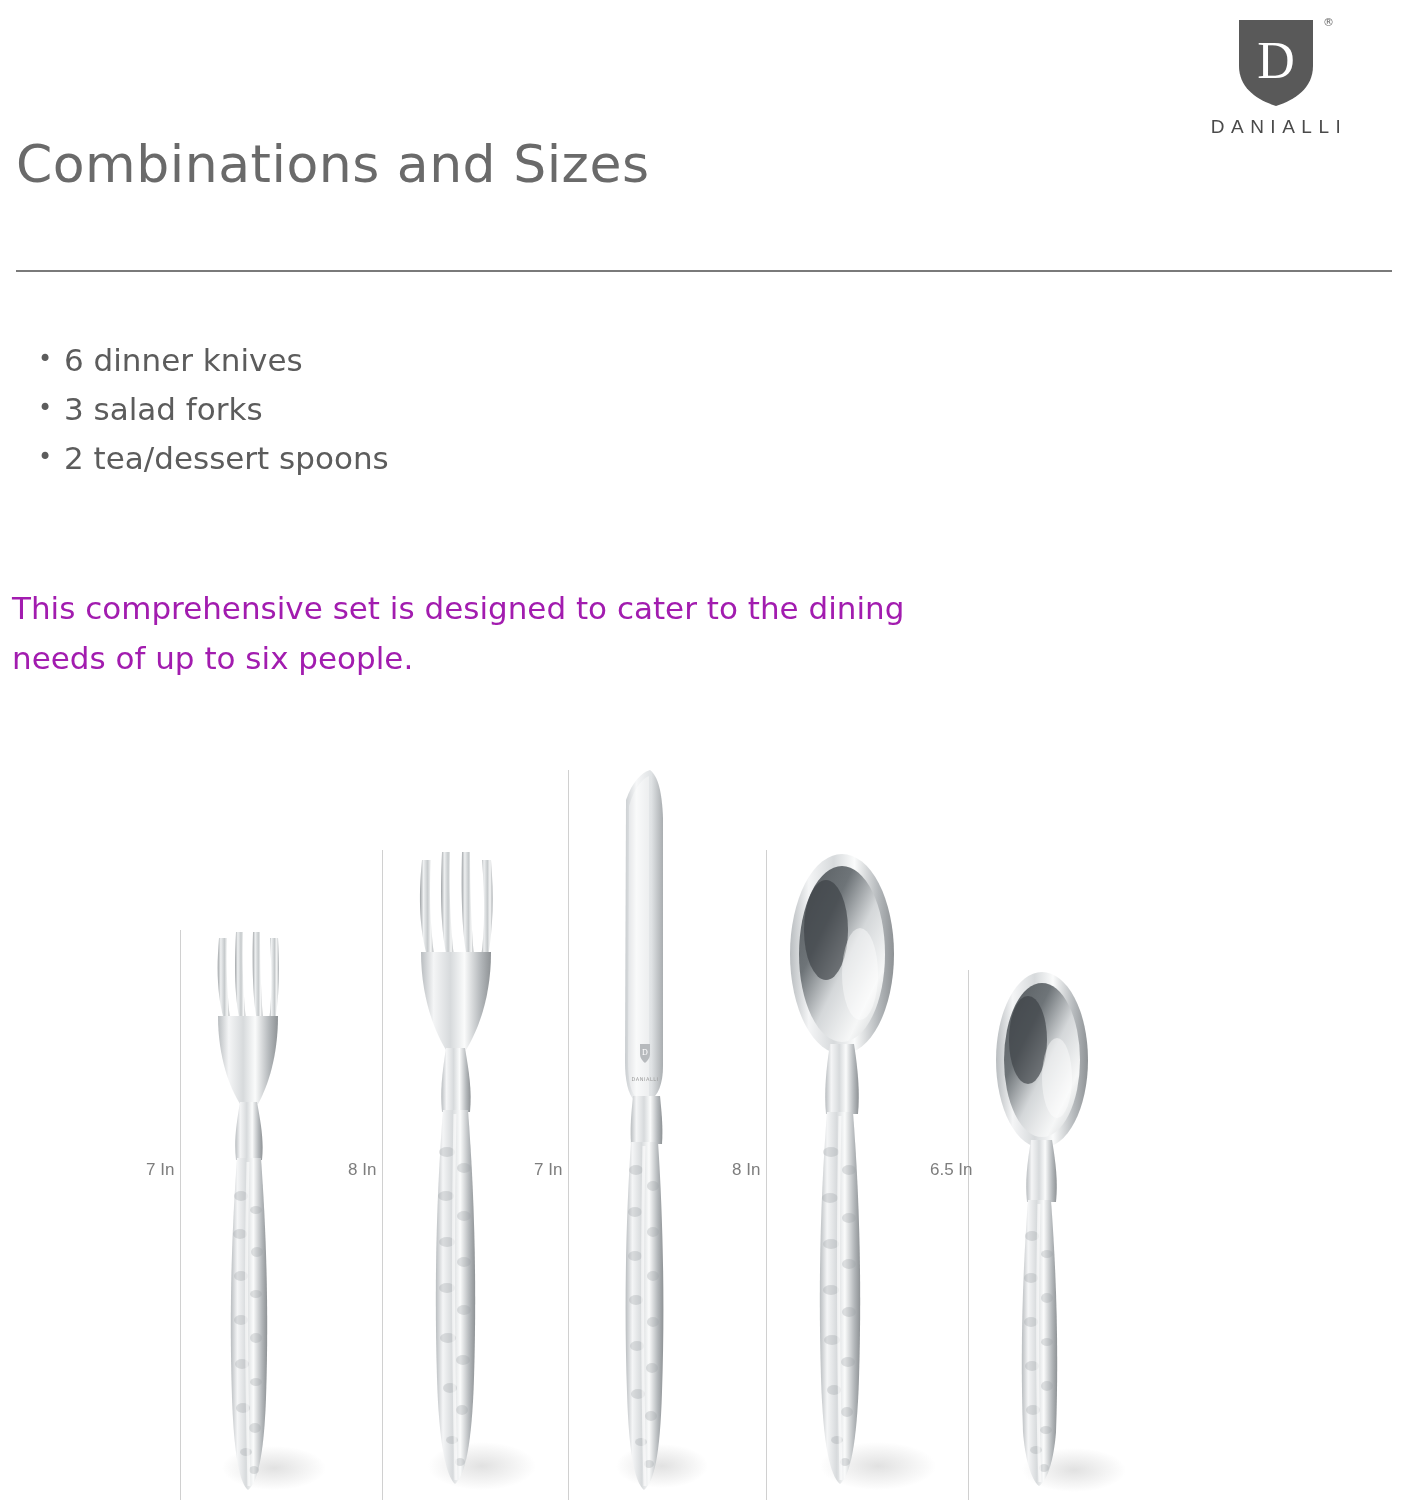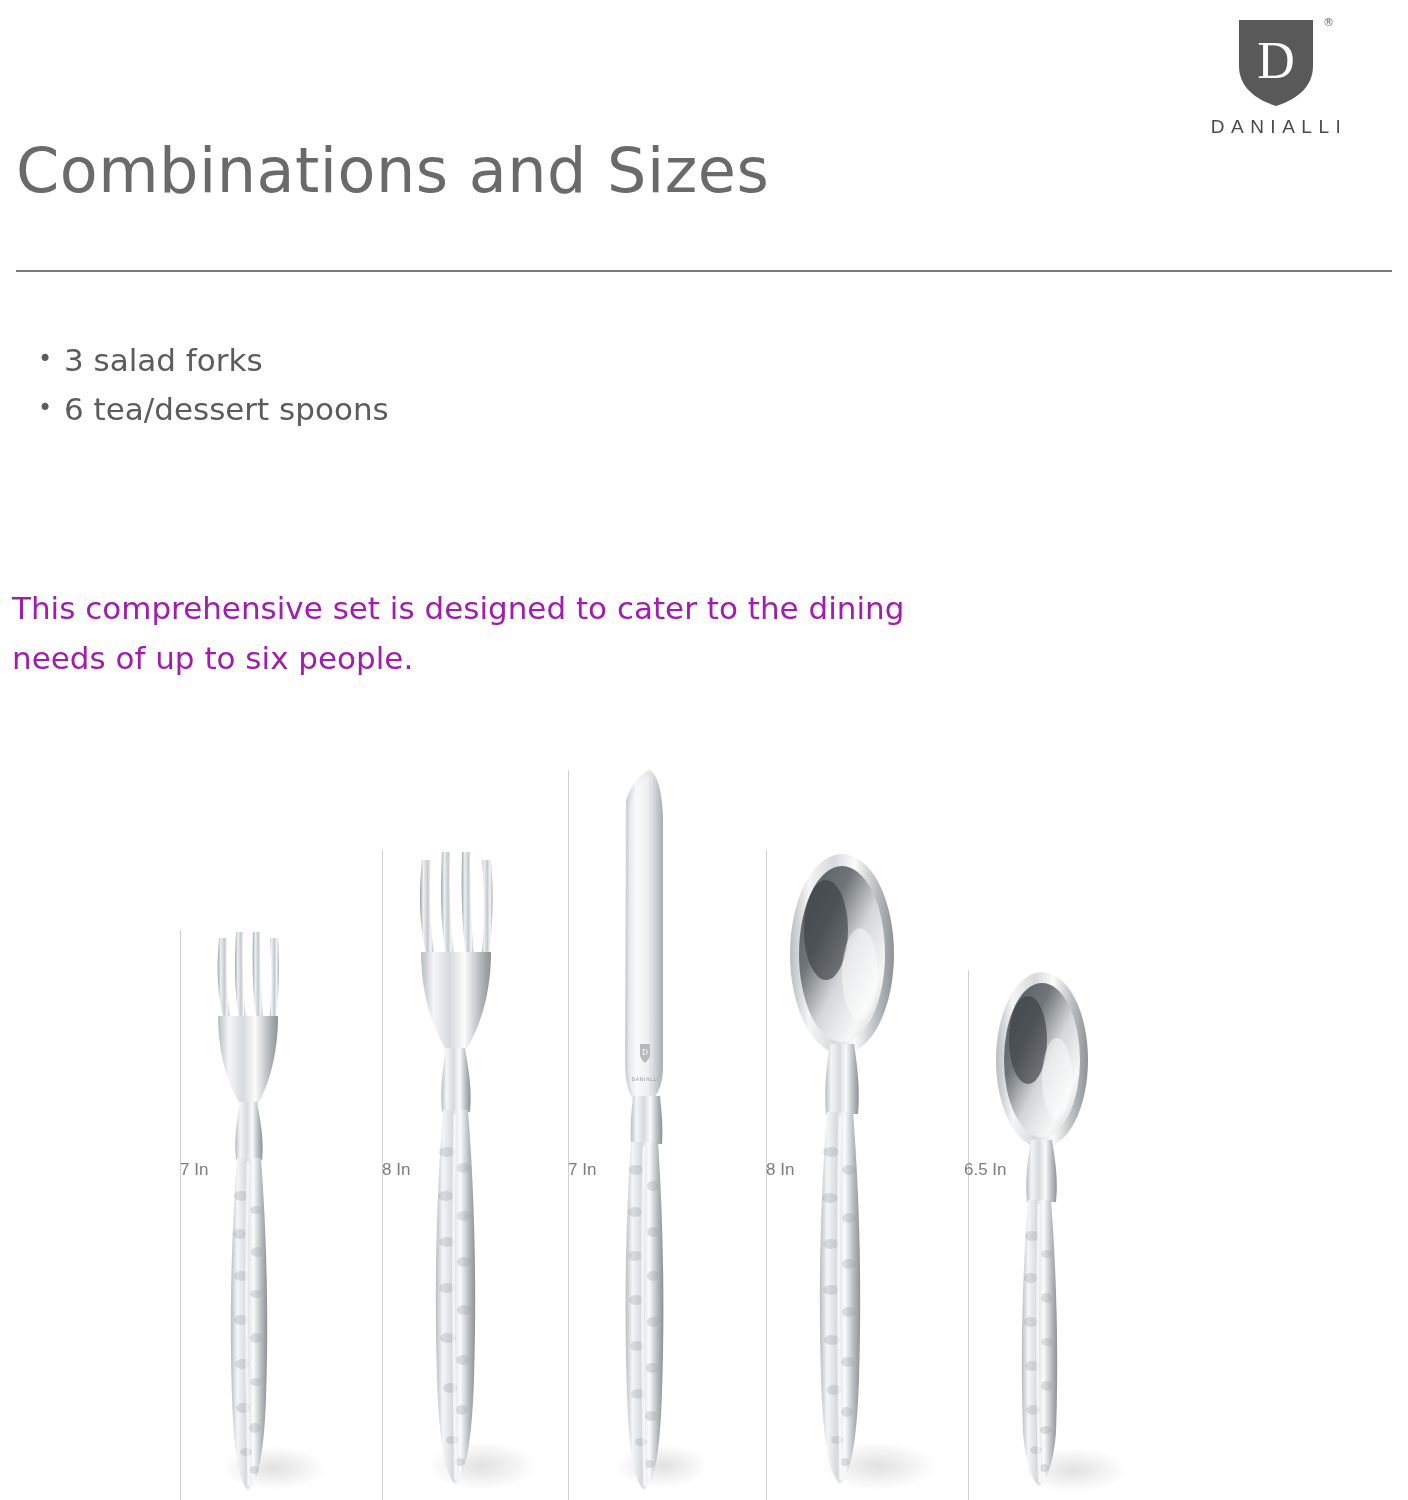--- a/index.html
+++ b/index.html
@@ -45,21 +45,21 @@
     color: #4a4a4a;
     font-family: "Liberation Sans", sans-serif;
     padding-left: 6px;
   }
 
   
   .page-title {
     position: absolute;
     top: 134px;
     left: 16px;
-    font-size: 62px;
+    font-size: 52px;
     font-weight: 400;
     color: #6a6a6a;
     font-family: "DejaVu Sans", sans-serif;
     letter-spacing: 0.5px;
     white-space: nowrap;
   }
   .rule {
     position: absolute;
     top: 270px;
     left: 16px;
@@ -121,21 +121,20 @@
     bottom: 0;
     width: 1px;
     background: #d0d0d0;
   }
   .size-label {
     position: absolute;
     font-size: 17px;
     color: #7d7d7d;
     font-family: "Liberation Sans", sans-serif;
     white-space: nowrap;
-    margin-left: 34px;
   }
   .knife-mark {
     position: absolute;
     font-size: 5px;
     color: #9a9a9a;
     letter-spacing: 0.5px;
     text-align: center;
     width: 40px;
   }
 </style>
@@ -150,22 +149,23 @@
     </svg>
   </div>
   <div class="brand-reg">®</div>
   <div class="brand-name">DANIALLI</div>
 </div>
 
 <div class="page-title">Combinations and Sizes</div>
 <div class="rule"></div>
 
 <ul class="bullets">
+  <li>6 dinner knives</li>
   <li>3 salad forks</li>
-  <li>6 tea/dessert spoons</li>
+  <li>2 tea/dessert spoons</li>
 </ul>
 
 <div class="paragraph">This comprehensive set is designed to cater to the dining needs of up to six people.</div>
 
 <div class="figure">
 
   <svg width="0" height="0" style="position:absolute">
     <defs>
       <linearGradient id="metalV" x1="0" y1="0" x2="1" y2="0">
         <stop offset="0%" stop-color="#b9bdc0"></stop>

